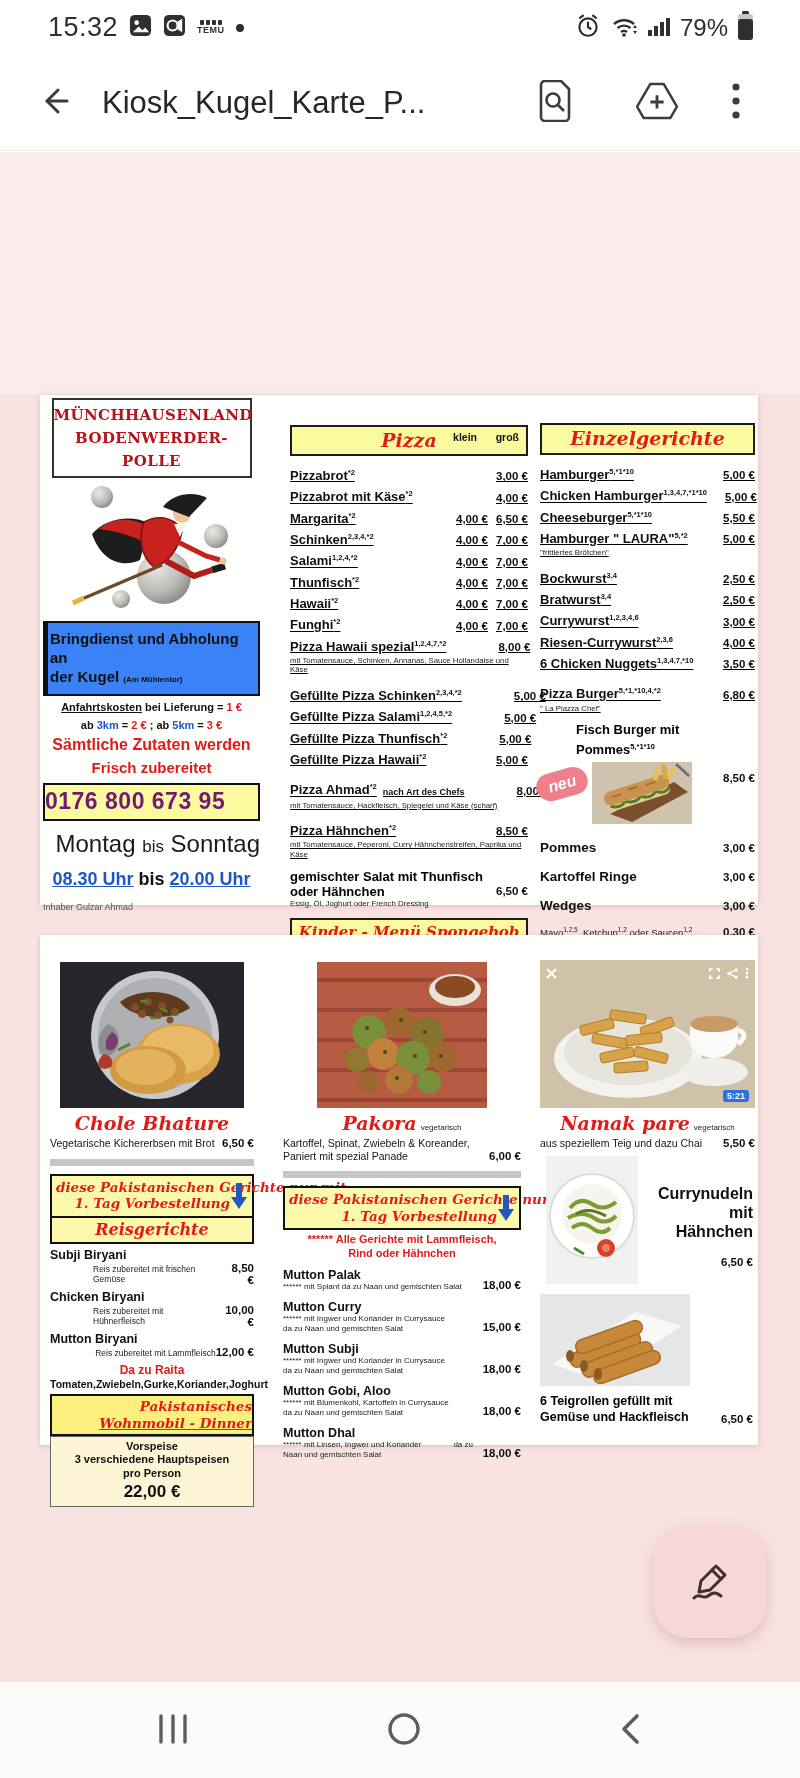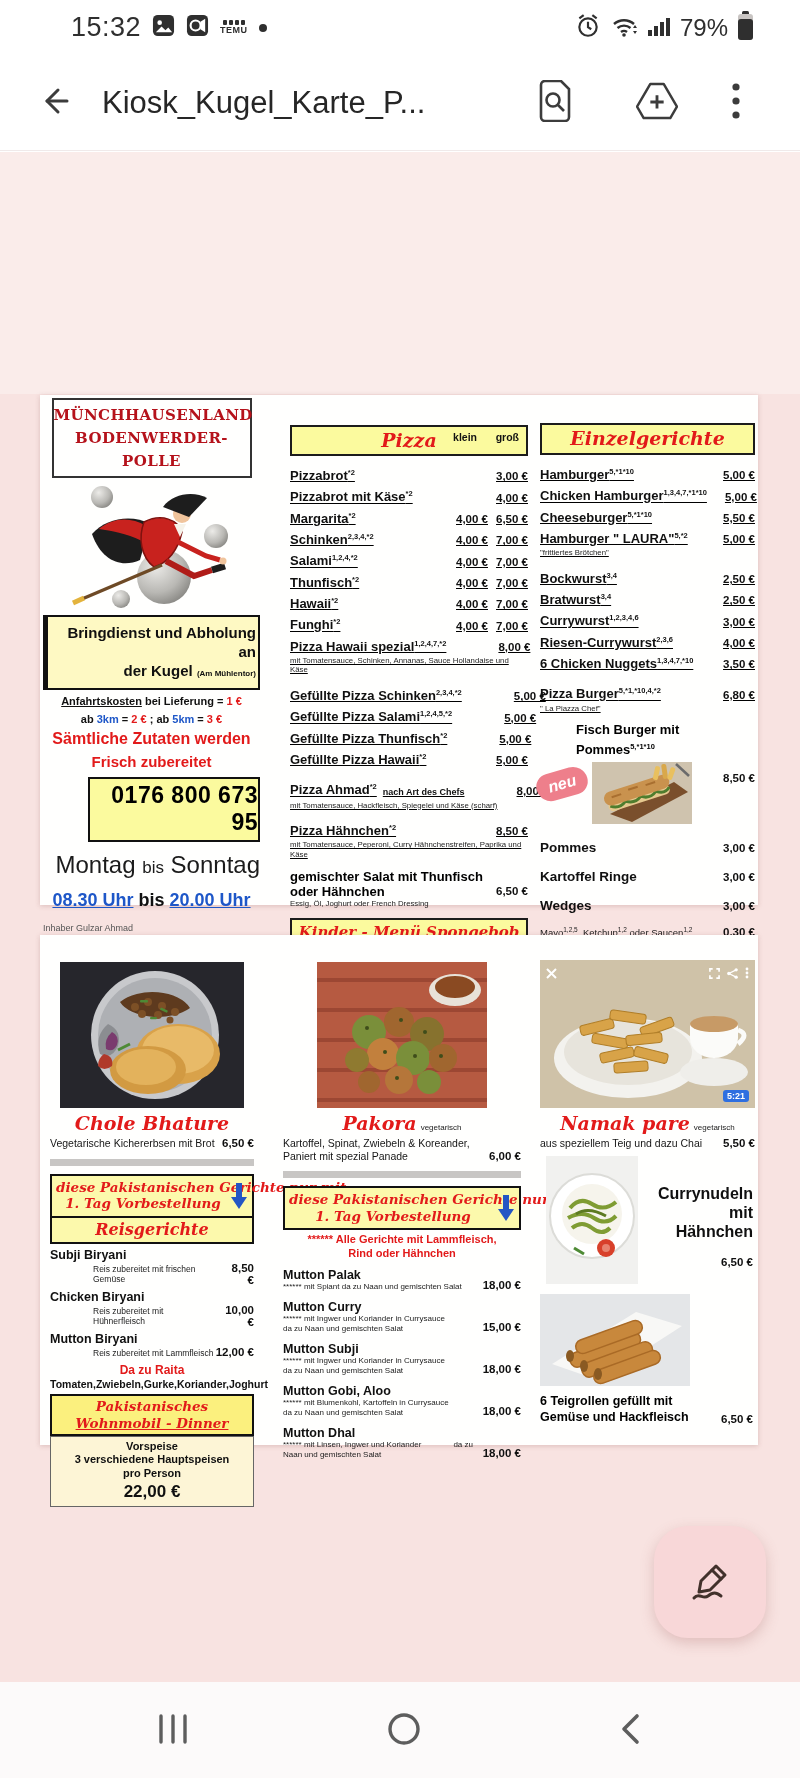--- a/index.html
+++ b/index.html
@@ -1,20 +1,20 @@
 <!DOCTYPE html>
 <html><head>
 <meta charset="utf-8">
 <style>
   html,body{margin:0;padding:0;background:#ffffff;font-family:"Liberation Sans",sans-serif;}
   .screen{position:relative;width:800px;height:1778px;overflow:hidden;background:#fff;}
 
   
   .statusbar{position:absolute;top:0;left:0;width:100%;height:55px;background:#fff;display:flex;align-items:center;padding:0 46px 0 48px;box-sizing:border-box;}
-  .sb-left{display:flex;align-items:center;gap:11px;margin-left:23px;}
+  .sb-left{display:flex;align-items:center;gap:11px;}
   .sb-time{font-size:27px;color:#2f2f2f;letter-spacing:.5px;}
   .sb-right{margin-left:auto;display:flex;align-items:center;gap:9px;}
   .sb-pct{font-size:24px;color:#2f2f2f;}
   .temu{display:flex;flex-direction:column;align-items:center;line-height:1;color:#2f2f2f;}
   .temu .glyphs{display:flex;gap:2px;margin-bottom:1px;}
   .temu .glyphs i{display:block;width:4px;height:5px;background:#2f2f2f;border-radius:1px;}
   .temu .t{font-size:9px;font-weight:bold;letter-spacing:.5px;}
   .sb-dot{width:8px;height:8px;border-radius:50%;background:#2f2f2f;}
 
   
@@ -23,38 +23,38 @@
   .ab-actions{margin-left:auto;display:flex;align-items:center;}
   .ab-btn{background:none;border:none;padding:0;cursor:pointer;display:flex;align-items:center;}
 
   
   .canvas{position:absolute;top:152px;left:0;width:100%;height:1530px;background:#F8E3E1;}
   .canvas .topband{position:absolute;top:0;left:0;width:100%;height:242px;background:#FAECEA;}
   .page{position:absolute;left:40px;width:718px;height:510px;background:#fffffe;box-shadow:0 1px 5px rgba(120,60,60,.22);}
   .page1{top:243px;} .page2{top:783px;}
   .col{position:absolute;box-sizing:border-box;}
 
-  .script{font-family:"DejaVu Serif",serif;font-style:italic;font-weight:bold;color:#E21A1A;}
+  .script{font-family:"DejaVu Serif",serif;font-style:italic;font-weight:bold;color:#E21A1A;text-align:right;}
   .banner{background:#FBFA9E;border:2.5px solid #1c1c1c;text-align:center;box-sizing:border-box;}
 
   
   .c1{left:3px;top:0;width:217px;}
   .brand-banner{margin-top:26px;height:35px;line-height:31px;font-size:21px;}
   .region-box{width:196px;margin:3px auto 0;border:2px solid #333;padding:4px 0 3px;text-align:center;}
   .region-box div{font-family:"DejaVu Serif",serif;font-weight:bold;font-size:15px;line-height:23px;color:#B5121B;letter-spacing:.4px;}
   .muench{display:block;margin:2px auto 0;}
-  .service-box{margin-top:1px;border:2px solid #111;border-left:5px solid #111;background:#fef9c3;text-align:right;padding:6px 2px 5px;}
+  .service-box{margin-top:7px;border:2px solid #111;border-left:5px solid #111;background:#3b82f6;text-align:left;padding:6px 2px 5px;}
   .service-box .l{font-weight:bold;font-size:15px;line-height:19px;color:#101010;}
   .service-box .note{font-size:8px;font-weight:bold;}
   .fee{margin-top:5px;text-align:center;font-size:11px;font-weight:bold;color:#101010;line-height:13px;}
   .fee .u{text-decoration:underline;}
   .red{color:#E21A1A;} .blue{color:#1E57C8;}
   .fresh1{margin-top:4px;text-align:center;font-weight:bold;font-size:16px;color:#E21A1A;}
   .fresh2{margin-top:5px;text-align:center;font-weight:bold;font-size:15px;color:#E21A1A;}
-  .phone-box{margin-top:7px;border:2.5px solid #111;background:#FBFA9E;text-align:right;font-size:23px;font-weight:bold;color:#000000;padding:3px 0 4px;letter-spacing:.5px;margin-left:45px;}
+  .phone-box{margin-top:7px;border:2.5px solid #111;background:#FBFA9E;text-align:left;font-size:23px;font-weight:bold;color:#701a75;padding:3px 0 4px;letter-spacing:.5px;}
   .days{margin-top:9px;text-align:right;font-size:24px;color:#1b1b1b;}
   .days .mid{font-size:17px;}
   .hours{margin-top:11px;text-align:center;font-size:18px;font-weight:bold;color:#111;}
   .hours .hl{color:#1E57C8;text-decoration:underline;}
   .owner{margin-top:12px;font-size:9px;color:#555;}
 
   
   .c2{left:250px;top:30px;width:238px;}
   .pizza-banner{position:relative;height:31px;line-height:27px;font-size:19px;}
   .size-heads{position:absolute;right:7px;bottom:3px;display:flex;justify-content:flex-end;}
@@ -96,21 +96,21 @@
   .tag{font-family:"Liberation Sans",sans-serif;font-style:normal;font-weight:normal;font-size:8px;color:#222;margin-left:4px;}
   .itemline{display:flex;justify-content:space-between;align-items:baseline;margin-top:3px;}
   .itemline .t{font-size:10.5px;color:#161616;line-height:12.5px;}
   .graybar{height:7px;background:#C8C6C4;margin:9px 0 8px;}
   .pbanner{position:relative;border:2.5px solid #111;background:#FCF9AC;text-align:center;padding:3px 22px 4px 4px;}
   .pbanner .bl{font-size:13.5px;line-height:16.5px;white-space:nowrap;}
   .pbanner .arrow{position:absolute;right:5px;bottom:3px;}
   .ricebanner{border:2.5px solid #111;border-top:none;background:#FCF9AC;text-align:center;font-size:16px;padding:2px 0 3px;}
   .rrow{margin-top:4px;}
   .rrow .nm{font-size:12.5px;line-height:14px;}
-  .rrow .sub{display:flex;justify-content:space-between;align-items:baseline;margin-left:43px;}
+  .rrow .sub{display:flex;justify-content:flex-end;align-items:baseline;margin-left:43px;}
   .rrow .sub .d{font-size:8.5px;color:#222;}
   .raita-t{margin-top:5px;text-align:center;font-weight:bold;font-size:12px;color:#E21A1A;}
   .raita-d{text-align:center;font-weight:bold;font-size:10.5px;color:#101010;margin-top:1px;}
   .dinner-banner{margin-top:4px;border:2.5px solid #111;background:#FBF07E;text-align:center;padding:2px 0;}
   .dinner-banner .dl{font-size:13.5px;line-height:17px;}
   .dinner-banner .dl2{text-decoration:underline;}
   .vbox{border:1.5px solid #666;background:#FDF5D6;text-align:center;padding:3px 0 4px;}
   .vbox .vl{font-weight:bold;font-size:11px;line-height:13.5px;color:#101010;}
   .vbox .vp{font-weight:bold;font-size:17px;margin-top:2px;color:#101010;}
 

